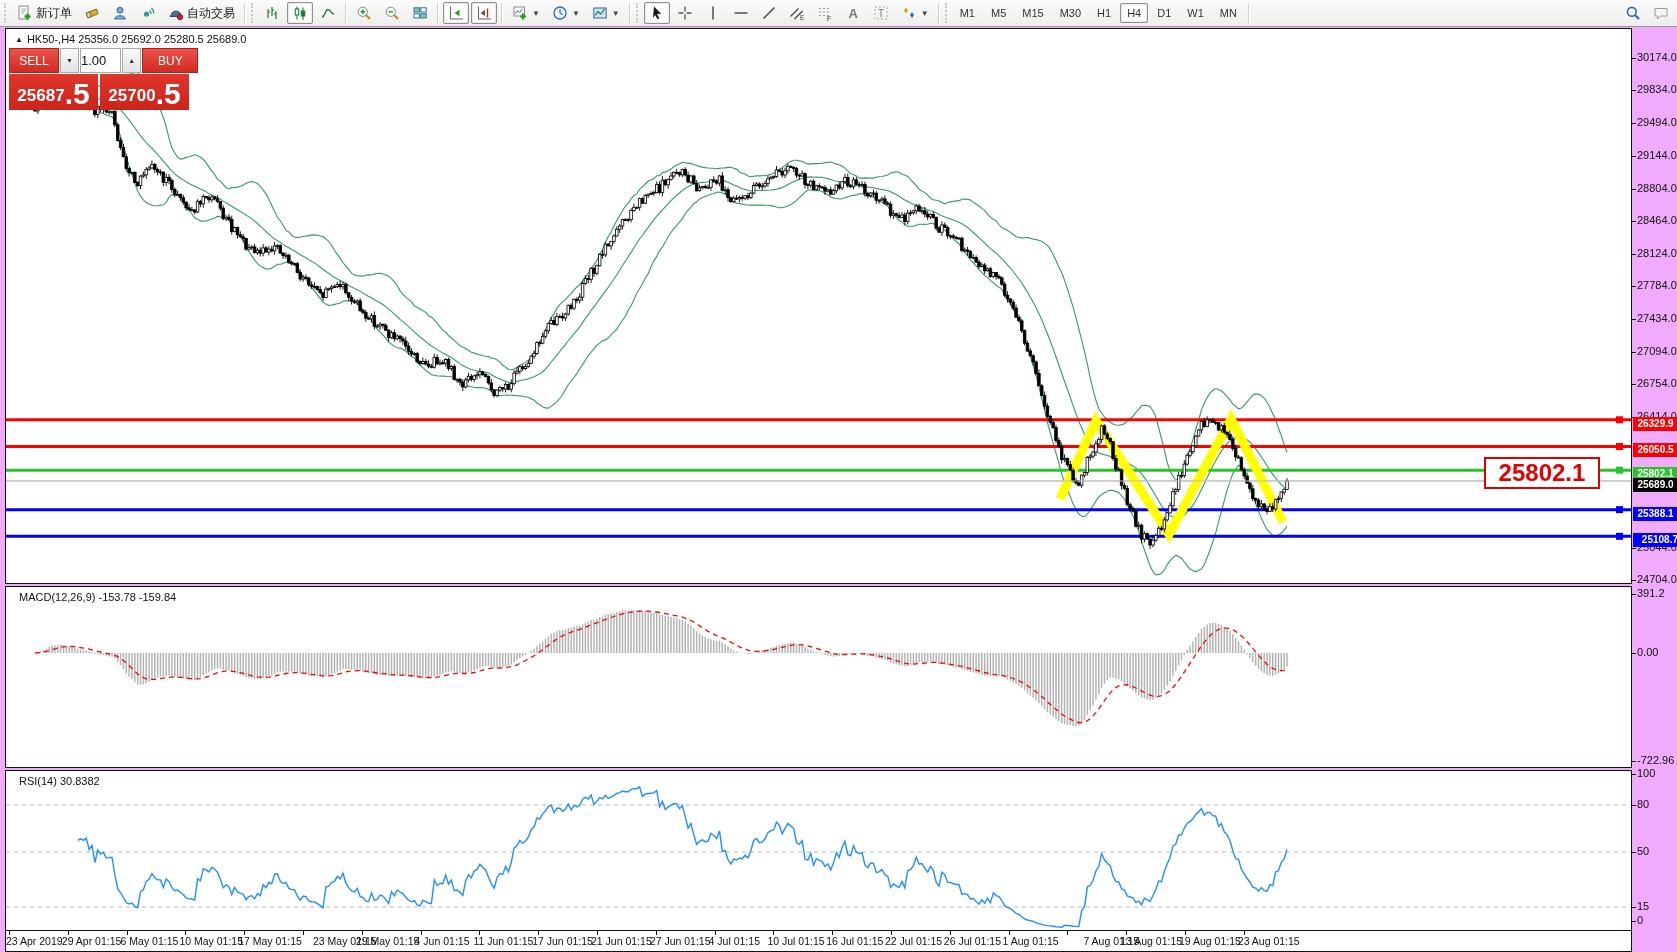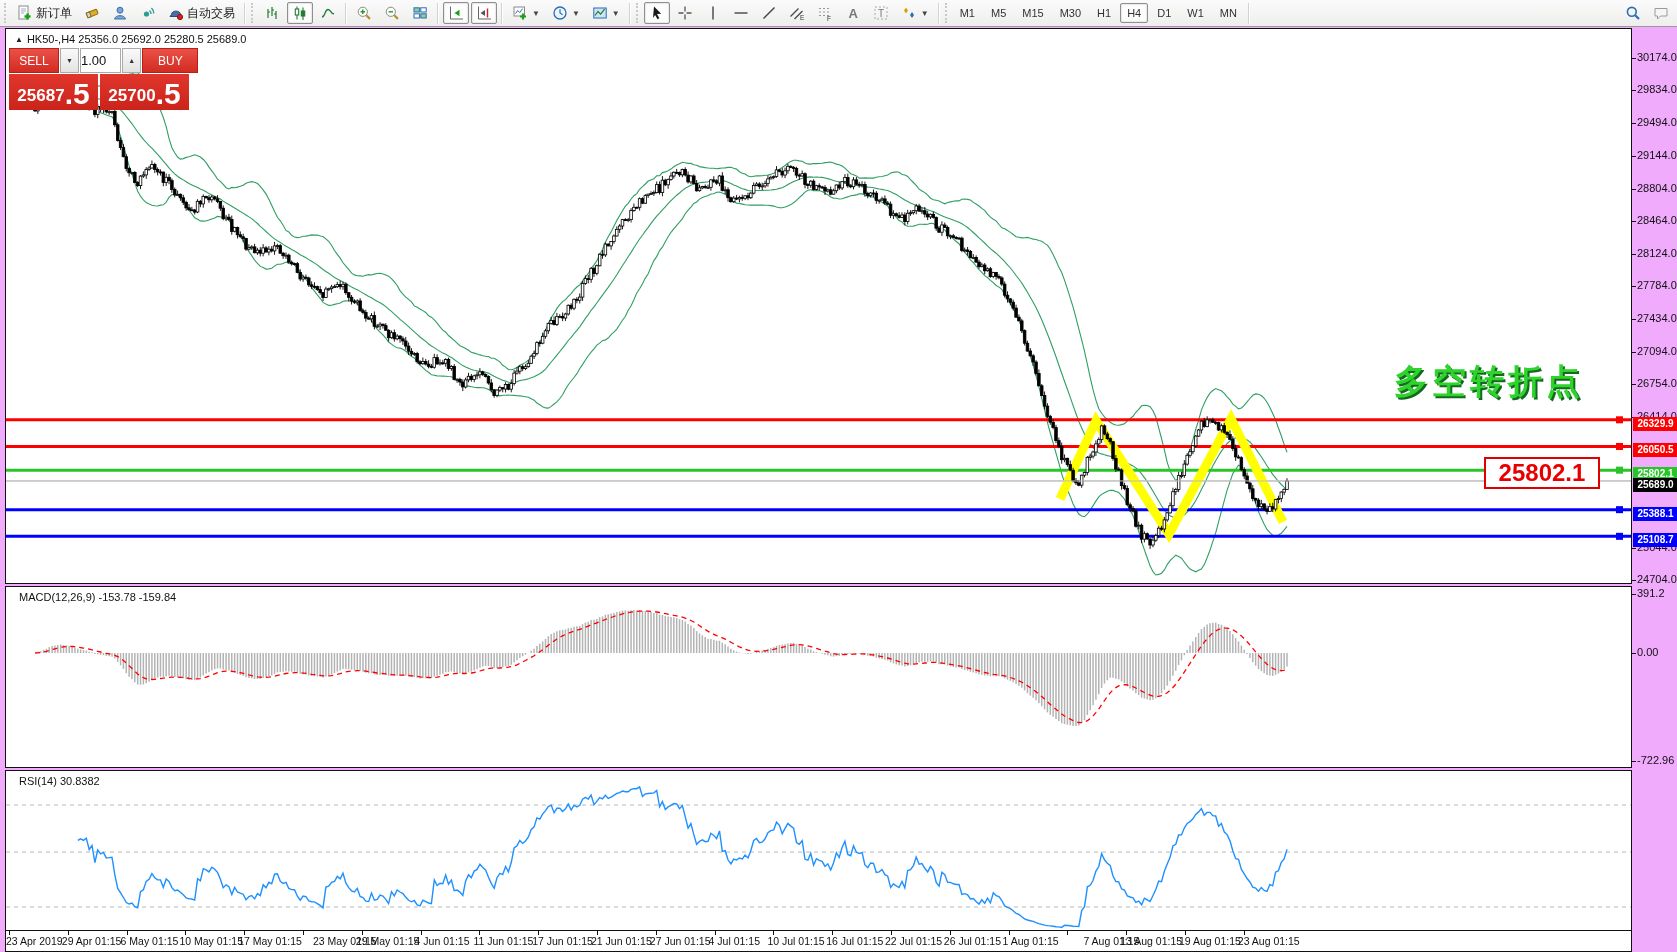--- a/index.html
+++ b/index.html
@@ -733,21 +733,20 @@
         <div class="ocprice">
           <span class="main">25687</span>
           <span class="frac">.5</span>
         </div>
         <div class="ocprice">
           <span class="main">25700</span>
           <span class="frac">.5</span>
         </div>
       </div>
     </div>
-    <div id="annotation" style="color: rgb(46, 211, 46);">多空转折点</div>
     <div id="callout" style="color: rgb(232, 0, 0);">25802.1</div>
   </div>
   <div class="axis-col" id="main-axis">
       <div class="axlab" style="top: 23px;">30174.0</div>
       <div class="axlab" style="top: 55.4427px;">29834.0</div>
       <div class="axlab" style="top: 87.8855px;">29494.0</div>
       <div class="axlab" style="top: 121.282px;">29144.0</div>
       <div class="axlab" style="top: 153.725px;">28804.0</div>
       <div class="axlab" style="top: 186.168px;">28464.0</div>
       <div class="axlab" style="top: 218.611px;">28124.0</div>
@@ -756,21 +755,21 @@
       <div class="axlab" style="top: 316.893px;">27094.0</div>
       <div class="axlab" style="top: 349.336px;">26754.0</div>
       <div class="axlab" style="top: 381.779px;">26414.0</div>
       <div class="axlab" style="top: 512.504px;">25044.0</div>
       <div class="axlab" style="top: 544.947px;">24704.0</div>
       <div class="ptag" style="top: 388.803px; background: rgb(254, 0, 0);">26329.9</div>
       <div class="ptag" style="top: 415.464px; background: rgb(254, 0, 0);">26050.5</div>
       <div class="ptag" style="top: 439.166px; background: rgb(40, 196, 40);">25802.1</div>
       <div class="ptag" style="top: 449.958px; background: rgb(0, 0, 0);">25689.0</div>
       <div class="ptag" style="top: 478.67px; background: rgb(0, 0, 254);">25388.1</div>
-      <div class="ptag" style="top: 505.33px; background: rgb(0, 0, 254);">25108.7</div>
+      <div class="ptag" style="top: 505.33px; background: rgb(0, 0, 254); text-align: right;">25108.7</div>
     </div>
 
   <div class="pane" id="macd-pane">
     <svg id="macd-svg" width="1625" height="180">
         <line x1="29" y1="66" x2="29" y2="66" stroke="#b3b3b3" stroke-width="1.5"></line>
         <line x1="31.851936218678816" y1="66" x2="31.851936218678816" y2="64.77181766406729" stroke="#b3b3b3" stroke-width="1.5"></line>
         <line x1="34.70387243735763" y1="66" x2="34.70387243735763" y2="64.15026124203774" stroke="#b3b3b3" stroke-width="1.5"></line>
         <line x1="37.55580865603645" y1="66" x2="37.55580865603645" y2="62.78951397382215" stroke="#b3b3b3" stroke-width="1.5"></line>
         <line x1="40.40774487471526" y1="66" x2="40.40774487471526" y2="61.810292622185116" stroke="#b3b3b3" stroke-width="1.5"></line>
         <line x1="43.25968109339408" y1="66" x2="43.25968109339408" y2="60.09433560426662" stroke="#b3b3b3" stroke-width="1.5"></line>
@@ -1220,20 +1219,27 @@
 
   <div class="pane" id="rsi-pane">
     <svg id="rsi-svg" width="1625" height="159">
         <line x1="0" y1="34" x2="1625" y2="34" stroke="#b8b8b8" stroke-width="1" stroke-dasharray="4 4"></line>
         <line x1="0" y1="81.07" x2="1625" y2="81.07" stroke="#b8b8b8" stroke-width="1" stroke-dasharray="4 4"></line>
         <line x1="0" y1="135.985" x2="1625" y2="135.985" stroke="#b8b8b8" stroke-width="1" stroke-dasharray="4 4"></line>
         <polyline points="71.8,69.4 74.6,67.8 77.5,69.3 80.3,67.1 83.2,78.5 86.0,74.5 88.9,91.6 91.7,79.0 94.6,82.9 97.4,81.4 100.3,86.9 103.2,86.6 106.0,86.2 108.9,104.2 111.7,117.4 114.6,121.8 117.4,126.5 120.3,131.5 123.1,133.0 126.0,132.1 128.8,135.6 131.7,136.7 134.5,120.6 137.4,118.7 140.2,110.4 143.1,108.2 145.9,102.7 148.8,106.7 151.6,108.7 154.5,108.9 157.3,116.5 160.2,108.0 163.0,110.5 165.9,116.6 168.7,119.8 171.6,119.1 174.4,121.2 177.3,123.8 180.2,126.9 183.0,127.9 185.9,128.0 188.7,129.1 191.6,107.8 194.4,109.9 197.3,97.7 200.1,98.9 203.0,100.9 205.8,96.2 208.7,98.3 211.5,101.4 214.4,108.2 217.2,116.8 220.1,113.8 222.9,115.6 225.8,123.5 228.6,116.4 231.5,121.0 234.3,122.2 237.2,123.2 240.0,128.8 242.9,125.6 245.7,124.6 248.6,127.9 251.5,122.6 254.3,124.5 257.2,113.7 260.0,116.8 262.9,111.3 265.7,112.8 268.6,103.2 271.4,102.7 274.3,110.3 277.1,112.5 280.0,111.4 282.8,117.5 285.7,118.6 288.5,118.7 291.4,125.2 294.2,129.2 297.1,125.1 299.9,125.7 302.8,129.8 305.6,130.7 308.5,130.9 311.3,132.6 314.2,134.4 317.0,136.8 319.9,116.1 322.7,115.1 325.6,111.4 328.5,110.4 331.3,105.4 334.2,107.9 337.0,102.1 339.9,112.2 342.7,116.6 345.6,119.8 348.4,120.9 351.3,117.4 354.1,125.4 357.0,126.5 359.8,130.2 362.7,130.6 365.5,122.0 368.4,129.2 371.2,128.5 374.1,124.0 376.9,125.0 379.8,128.3 382.6,132.6 385.5,120.7 388.3,124.9 391.2,119.0 394.0,121.0 396.9,122.6 399.8,126.2 402.6,129.3 405.5,130.8 408.3,129.5 411.2,134.0 414.0,134.9 416.9,129.1 419.7,130.7 422.6,132.0 425.4,132.6 428.3,108.8 431.1,114.5 434.0,112.2 436.8,112.7 439.7,104.1 442.5,113.2 445.4,109.1 448.2,119.6 451.1,119.1 453.9,121.1 456.8,124.4 459.6,110.2 462.5,103.7 465.3,106.8 468.2,100.1 471.1,98.4 473.9,93.2 476.8,96.4 479.6,99.0 482.5,106.3 485.3,112.6 488.2,117.3 491.0,106.7 493.9,102.3 496.7,103.6 499.6,95.4 502.4,100.8 505.3,91.3 508.1,77.0 511.0,74.7 513.8,69.5 516.7,72.4 519.5,70.0 522.4,66.0 525.2,58.4 528.1,55.9 530.9,46.9 533.8,48.1 536.6,43.1 539.5,39.6 542.3,35.5 545.2,34.1 548.1,41.8 550.9,37.3 553.8,37.2 556.6,40.4 559.5,37.9 562.3,33.1 565.2,39.0 568.0,34.2 570.9,36.0 573.7,34.3 576.6,28.2 579.4,26.4 582.3,28.0 585.1,24.1 588.0,33.6 590.8,30.4 593.7,26.5 596.5,27.8 599.4,24.4 602.2,27.5 605.1,26.1 607.9,24.4 610.8,22.5 613.6,21.7 616.5,20.1 619.4,20.8 622.2,20.7 625.1,18.4 627.9,17.6 630.8,17.7 633.6,15.8 636.5,25.4 639.3,22.9 642.2,22.5 645.0,22.2 647.9,21.9 650.7,19.5 653.6,35.9 656.4,30.4 659.3,38.5 662.1,35.9 665.0,34.3 667.8,32.6 670.7,33.0 673.5,37.7 676.4,34.7 679.2,45.6 682.1,57.2 684.9,52.5 687.8,63.6 690.6,73.3 693.5,70.4 696.4,68.9 699.2,70.7 702.1,70.3 704.9,62.3 707.8,64.4 710.6,67.6 713.5,59.9 716.3,80.4 719.2,79.7 722.0,88.8 724.9,92.9 727.7,88.1 730.6,89.0 733.4,87.0 736.3,88.0 739.1,84.1 742.0,86.9 744.8,79.7 747.7,69.5 750.5,67.5 753.4,71.7 756.2,71.1 759.1,67.8 761.9,61.7 764.8,59.7 767.7,58.9 770.5,51.2 773.4,54.4 776.2,62.7 779.1,57.4 781.9,52.4 784.8,55.1 787.6,57.2 790.5,71.5 793.3,73.3 796.2,69.6 799.0,88.3 801.9,89.2 804.7,82.3 807.6,94.1 810.4,87.7 813.3,89.4 816.1,90.3 819.0,95.4 821.8,92.8 824.7,99.0 827.5,92.0 830.4,81.7 833.2,86.4 836.1,76.4 838.9,70.3 841.8,83.4 844.7,84.7 847.5,74.8 850.4,81.3 853.2,82.5 856.1,81.6 858.9,94.0 861.8,96.6 864.6,92.0 867.5,92.3 870.3,101.4 873.2,100.9 876.0,98.5 878.9,103.7 881.7,105.2 884.6,116.5 887.4,113.0 890.3,114.9 893.1,116.5 896.0,110.5 898.8,116.8 901.7,99.5 904.5,98.6 907.4,94.7 910.2,86.1 913.1,93.3 916.0,92.6 918.8,97.3 921.7,100.9 924.5,95.4 927.4,99.6 930.2,111.5 933.1,115.1 935.9,101.2 938.8,103.7 941.6,111.4 944.5,111.4 947.3,112.8 950.2,113.5 953.0,113.5 955.9,123.5 958.7,122.7 961.6,123.8 964.4,127.9 967.3,127.5 970.1,130.5 973.0,133.1 975.8,128.8 978.7,132.3 981.5,127.2 984.4,131.9 987.3,121.8 990.1,124.6 993.0,125.6 995.8,129.5 998.7,134.9 1001.5,136.4 1004.4,137.6 1007.2,139.8 1010.1,142.5 1012.9,143.4 1015.8,145.7 1018.6,147.9 1021.5,149.0 1024.3,149.7 1027.2,150.4 1030.0,151.6 1032.9,152.7 1035.7,153.4 1038.6,154.1 1041.4,154.6 1044.3,154.9 1047.1,155.2 1050.0,155.7 1052.8,155.9 1055.7,156.4 1058.5,154.2 1061.4,154.5 1064.3,154.8 1067.1,155.3 1070.0,155.4 1072.8,155.5 1075.7,139.6 1078.5,135.7 1081.4,115.8 1084.2,114.3 1087.1,109.3 1089.9,100.1 1092.8,95.5 1095.6,82.6 1098.5,88.8 1101.3,92.2 1104.2,94.4 1107.0,105.0 1109.9,110.5 1112.7,110.9 1115.6,117.9 1118.4,119.0 1121.3,124.9 1124.1,126.0 1127.0,126.9 1129.8,131.4 1132.7,130.1 1135.6,133.8 1138.4,127.2 1141.3,128.8 1144.1,130.6 1147.0,124.5 1149.8,118.6 1152.7,110.1 1155.5,110.6 1158.4,100.3 1161.2,93.1 1164.1,86.3 1166.9,75.0 1169.8,73.3 1172.6,64.0 1175.5,63.9 1178.3,57.1 1181.2,52.4 1184.0,50.7 1186.9,47.8 1189.7,43.4 1192.6,40.9 1195.4,37.6 1198.3,44.2 1201.1,41.4 1204.0,41.4 1206.8,44.7 1209.7,45.0 1212.6,55.2 1215.4,52.5 1218.3,61.0 1221.1,63.6 1224.0,69.7 1226.8,79.7 1229.7,87.7 1232.5,88.4 1235.4,98.4 1238.2,102.9 1241.1,107.5 1243.9,111.0 1246.8,116.2 1249.6,117.0 1252.5,120.2 1255.3,116.6 1258.2,119.5 1261.0,120.4 1263.9,113.4 1266.7,114.8 1269.6,101.2 1272.4,99.7 1275.3,91.4 1278.1,87.9 1281.0,78.4" fill="none" stroke="#1e90ff" stroke-width="1.4"></polyline>
       </svg>
     <div class="ind-label">RSI(14) 30.8382</div>
   </div>
+  <div class="axis-col" id="rsi-axis">
+      <div class="axlab" style="top: -3.38px;">100</div>
+      <div class="axlab" style="top: 28px;">80</div>
+      <div class="axlab" style="top: 75.07px;">50</div>
+      <div class="axlab" style="top: 129.985px;">15</div>
+      <div class="axlab" style="top: 144px;">0</div>
+    </div>
 
   <div id="date-strip">
       <div class="dtick" style="left: 3px;"></div>
       <div class="dlab" style="left: 0px;">23 Apr 2019</div>
       <div class="dtick" style="left: 61.8px;"></div>
       <div class="dlab" style="left: 55.8px;">29 Apr 01:15</div>
       <div class="dtick" style="left: 120.6px;"></div>
       <div class="dlab" style="left: 114.6px;">6 May 01:15</div>
       <div class="dtick" style="left: 179.4px;"></div>
       <div class="dlab" style="left: 173.4px;">10 May 01:15</div>

